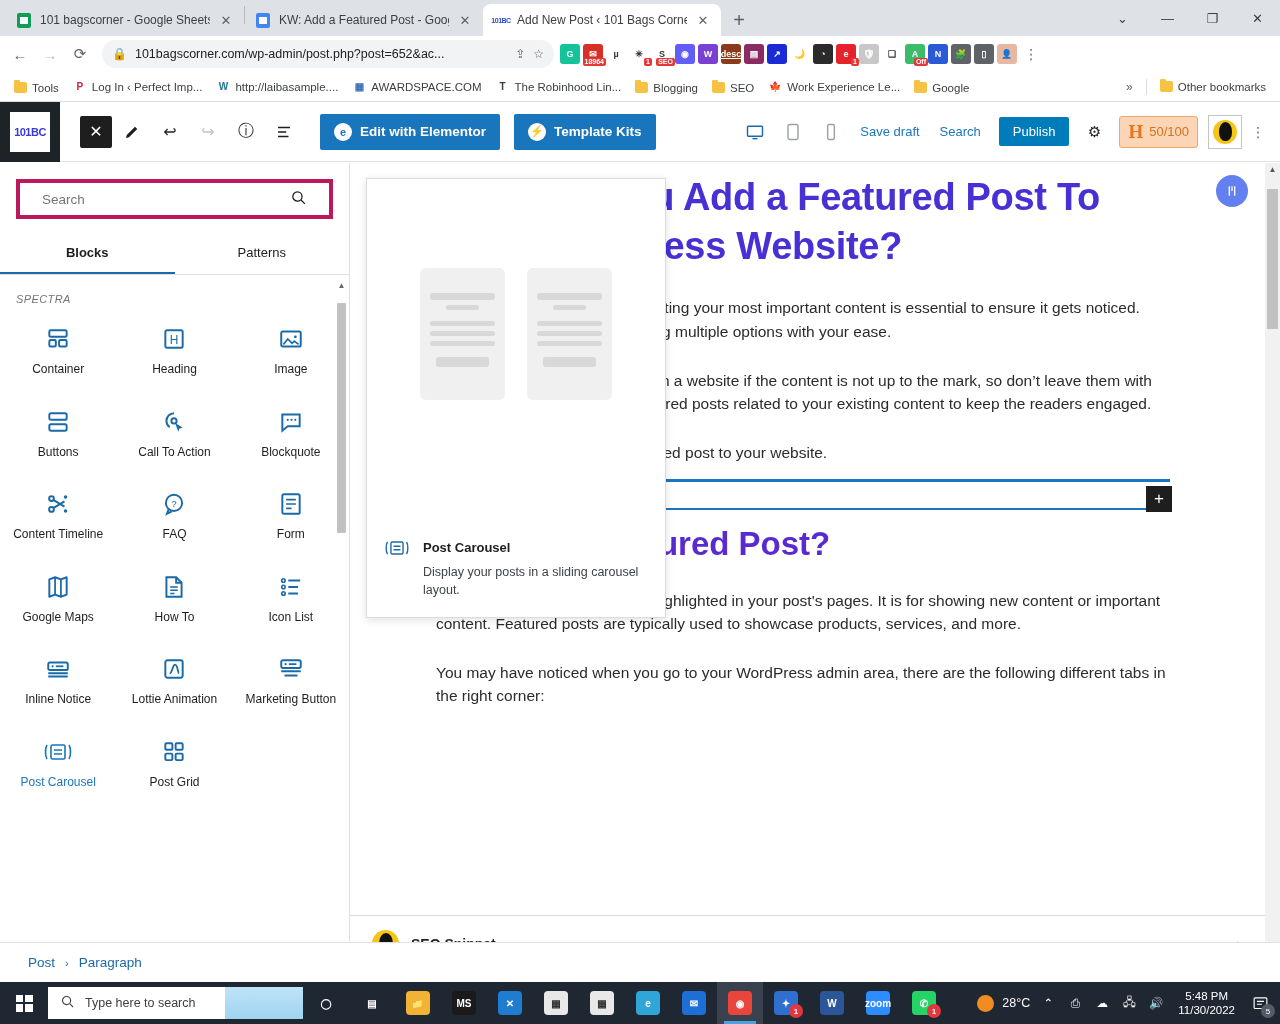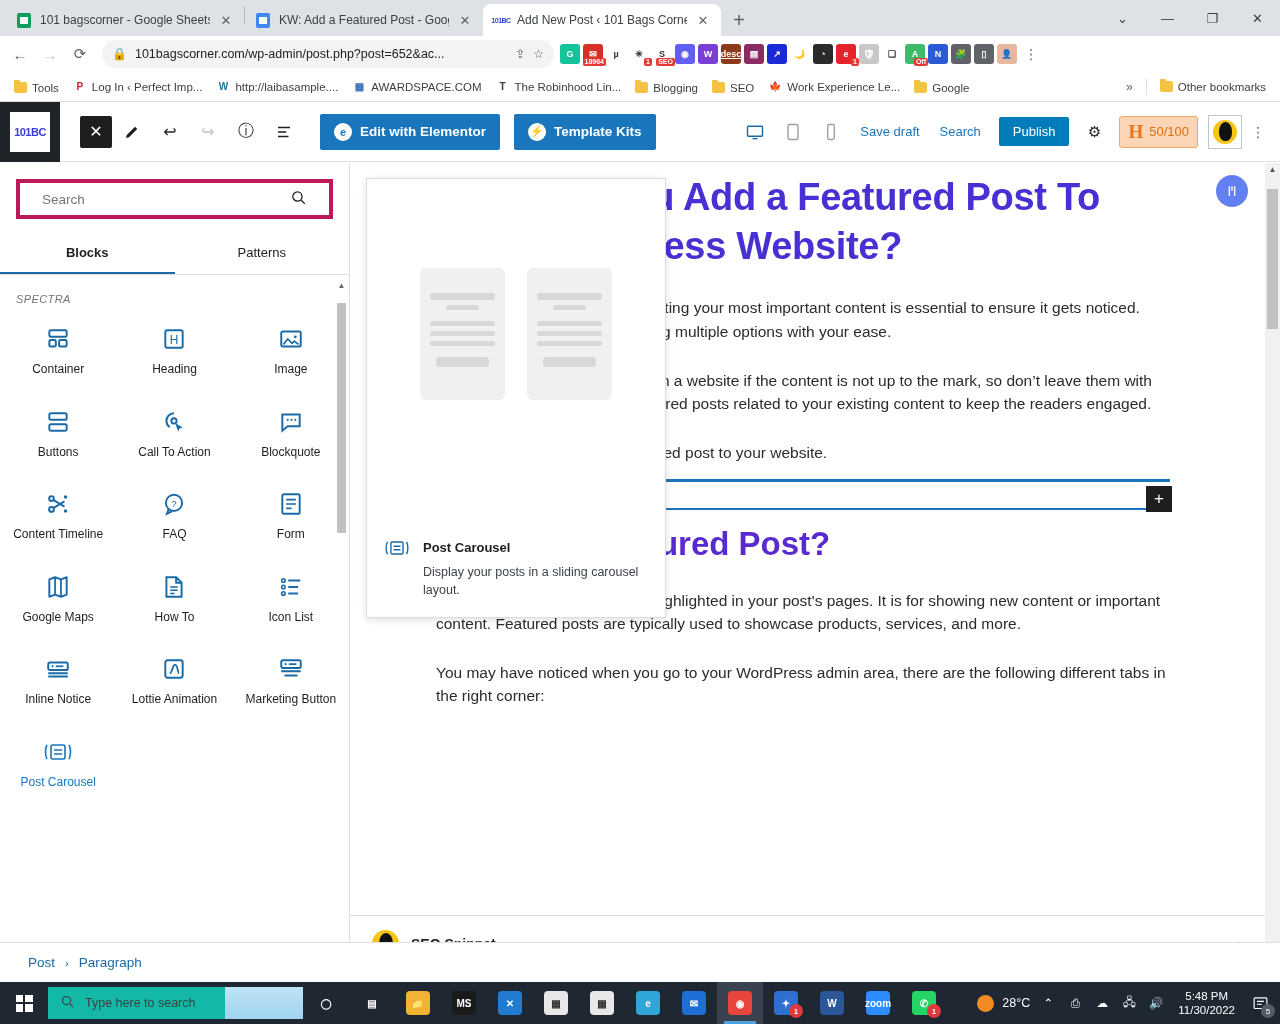--- a/index.html
+++ b/index.html
@@ -180,21 +180,21 @@
   .pop-foot { padding: 10px 16px 18px; }
   .pop-foot-title { display:flex; align-items:center; gap:12px; font-size:13px; color:#1e1e1e; font-weight:600;}
   .pop-foot-desc { font-size:12.5px; color:#3c434a; line-height:1.45; margin-top:7px; padding-left:40px;}
   .pop-ic { color:#1a6aa8; display:flex; align-items:center; justify-content:center; width:28px;}
 
   
   .taskbar { position:absolute; left:0; bottom:0; width:1280px; height:42px; background:#1f2733; display:flex; align-items:center;}
   .start { width:48px;height:42px;display:flex;align-items:center;justify-content:center;}
   .start .w { width:17px;height:17px;display:grid;grid-template-columns:1fr 1fr;grid-template-rows:1fr 1fr;gap:2px;}
   .start .w i { background:#fff; display:block;}
-  .tb-search { width:255px; height:32px; background:#14b8a6; display:flex; align-items:center; gap:10px;
+  .tb-search { width:255px; height:32px; background:#ffffff; display:flex; align-items:center; gap:10px;
                padding:0 12px; color:#3c4043; font-size:12.5px; position:relative; overflow:hidden;}
   .tb-search .isl { position:absolute; right:0; top:0; width:78px; height:32px;
                     background:linear-gradient(#bfe3f7,#9fd4ef); }
   .tb-btn { width:46px;height:42px;display:flex;align-items:center;justify-content:center;position:relative;}
   .tb-btn.activeapp { background:#3a4250; }
   .tb-btn.activeapp:after { content:""; position:absolute; bottom:0; left:7px; right:7px; height:3px; background:#4aa3e0;}
   .tb-ico { width:24px;height:24px;border-radius:4px;display:flex;align-items:center;justify-content:center;
             font-size:10px;color:#fff;font-weight:bold; position:relative;}
   .tb-badge { position:absolute; bottom:-3px; right:-5px; width:14px;height:14px;border-radius:50%;
               background:#e0383e; color:#fff; font-size:8px; display:flex;align-items:center;justify-content:center; font-weight:bold;}
@@ -564,20 +564,31 @@
             <span class="ic">
               <svg width="30" height="20" viewBox="0 0 30 18">
                 <rect x="8" y="2" width="14" height="14" rx="1.5" fill="none" stroke="#1a76bc" stroke-width="1.6"></rect>
                 <path d="M11 7h8M11 11h8" stroke="#1a76bc" stroke-width="1.6"></path>
                 <path d="M4 2c-2 3-2 11 0 14" stroke="#1a76bc" stroke-width="1.6" fill="none"></path>
                 <path d="M26 2c2 3 2 11 0 14" stroke="#1a76bc" stroke-width="1.6" fill="none"></path>
               </svg>
             </span>
             <span>Post Carousel</span>
           </div>
+          <div class="blk">
+            <span class="ic">
+              <svg width="26" height="26" viewBox="0 0 24 24">
+                <rect x="4" y="4" width="6.5" height="6" rx="1" fill="none" stroke="#1a6aa8" stroke-width="1.8"></rect>
+                <rect x="13.5" y="4" width="6.5" height="6" rx="1" fill="none" stroke="#1a6aa8" stroke-width="1.8"></rect>
+                <rect x="4" y="13.5" width="6.5" height="6" rx="1" fill="none" stroke="#1a6aa8" stroke-width="1.8"></rect>
+                <rect x="13.5" y="13.5" width="6.5" height="6" rx="1" fill="none" stroke="#1a6aa8" stroke-width="1.8"></rect>
+              </svg>
+            </span>
+            <span>Post Grid</span>
+          </div>
         </div>
       <div class="ins-scrollbar">
         <div class="arr">▲</div>
         <div class="thumb"></div>
       </div>
     </div>
   </div>
 
   <div class="canvas">
     <div class="canvas-inner">

